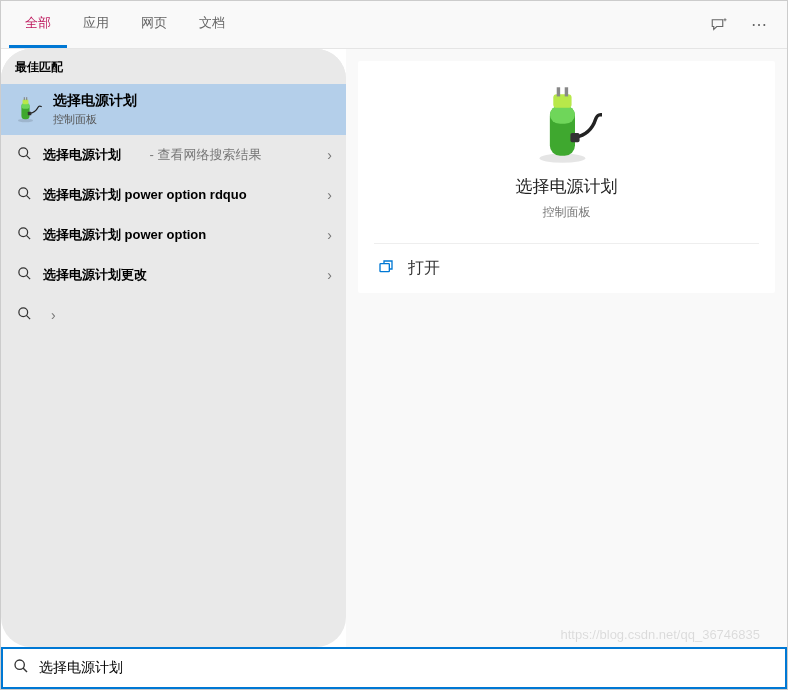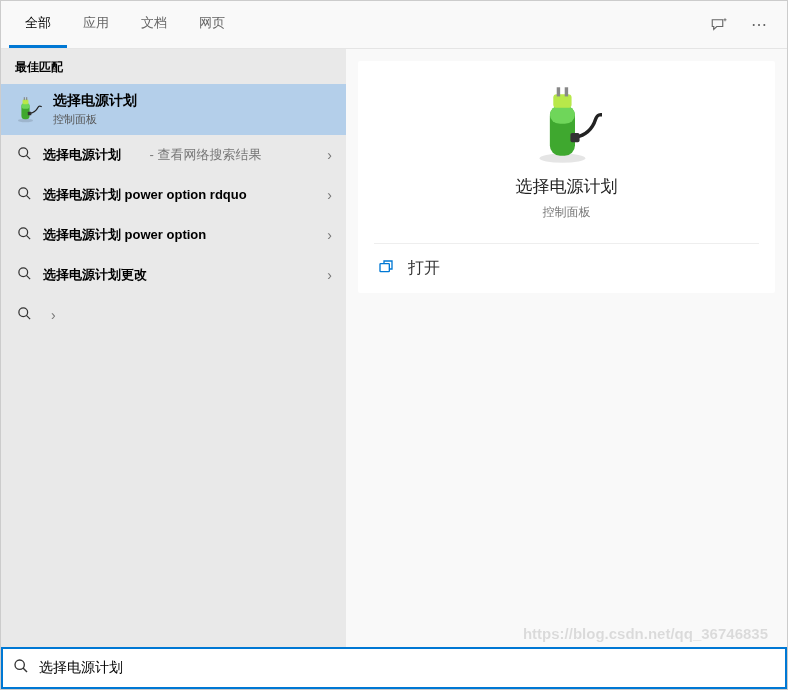--- a/index.html
+++ b/index.html
@@ -26,39 +26,40 @@
       padding: 0 16px;
       height: 100%;
       display: flex;
       align-items: center;
       font-size: 13px;
       color: #666;
       cursor: pointer;
       border-bottom: 3px solid transparent;
     }
     .tab.active {
-      color: #000000;
+      color: #be185d;
       border-bottom-color: #0078d4;
     }
     .tab .chev { font-size: 9px; margin-left: 4px; color: #888; }
     .tabs-spacer { flex: 1; }
     .top-icon {
       width: 40px; height: 40px;
       display: flex; align-items: center; justify-content: center;
       color: #666; cursor: pointer; font-size: 16px;
     }
 
     
     .body { flex: 1; display: flex; overflow: hidden; }
     .left {
       width: 345px;
       background: #e9e9e9;
       display: flex;
       flex-direction: column;
       overflow-y: auto;
+      border-radius: 30px;
     }
     .right {
       flex: 1;
       background: #f9f9f9;
       padding: 12px;
       display: flex;
       flex-direction: column;
     }
 
     
@@ -137,37 +138,36 @@
     }
     .search-bar .search-icon { color: #333; margin-right: 10px; }
     .search-bar input {
       flex: 1; border: none; outline: none;
       font-size: 14px; font-family: inherit;
     }
 
     
     .watermark {
       position: absolute;
-      right: 20px;
+      right: 28px;
       bottom: 48px;
-      font-size: 15px;
+      font-size: 13px;
       color: rgba(0,0,0,0.12);
       pointer-events: none;
-      font-weight: bold;
     }
   </style>
 </head>
 <body>
 
 <div class="container">
   <div class="tabs">
     <div class="tab active">全部</div>
     <div class="tab">应用</div>
+    <div class="tab">网页</div>
     <div class="tab">文档</div>
-    <div class="tab">网页</div>
     <div class="tabs-spacer"></div>
     <div class="top-icon">
       <svg width="18" height="18" viewBox="0 0 24 24" fill="none" stroke="currentColor" stroke-width="1.5">
         <path d="M3 5 h14 v9 h-8 l-4 4 v-4 h-2 z"></path>
         <path d="M20 3 v4 M18 5 h4" stroke-width="1.2"></path>
       </svg>
     </div>
     <div class="top-icon">⋯</div>
   </div>
 

